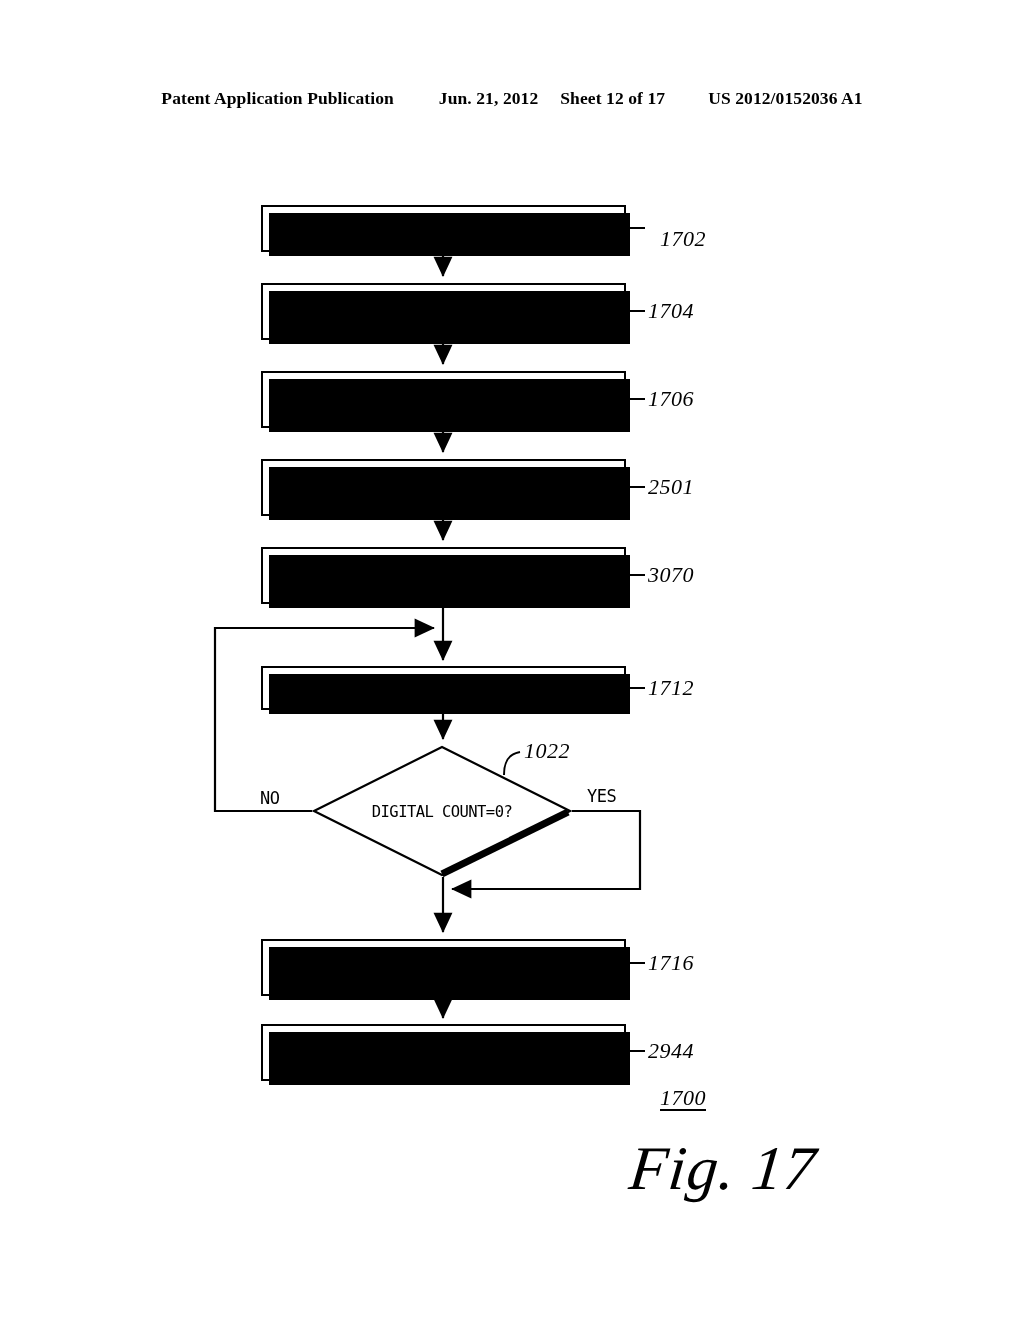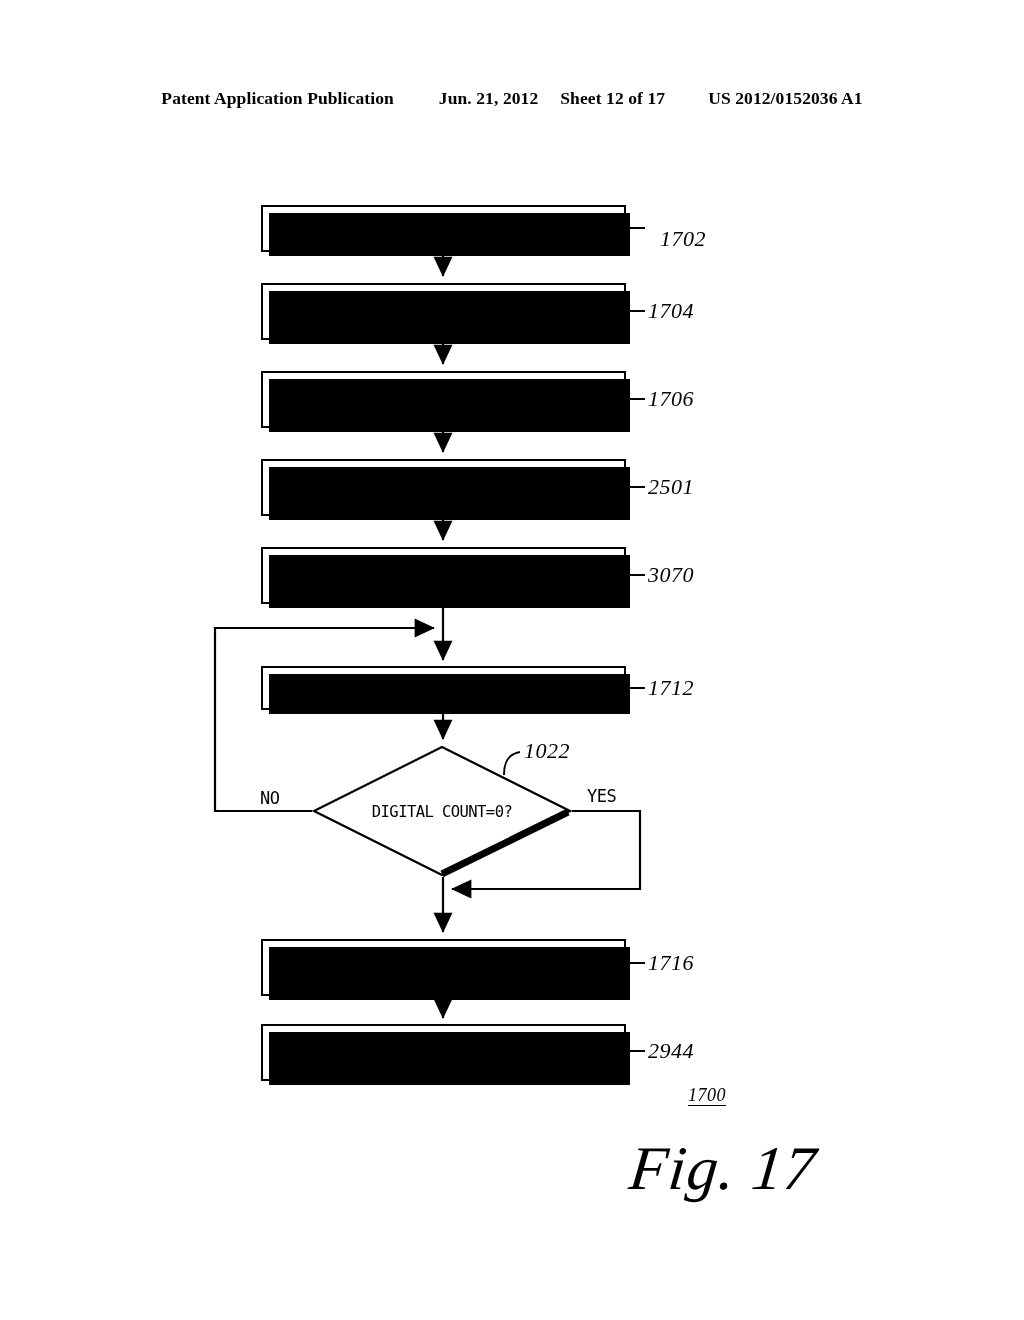--- a/index.html
+++ b/index.html
@@ -119,25 +119,25 @@
     font-style: italic;
     font-size: 22px;
     letter-spacing: 0.5px;
     z-index: 6;
     white-space: nowrap;
   }
 
   
   #fig-number {
     position: absolute;
-    left: 688px;
+    left: 660px;
     top: 1085px;
     font-family: "Liberation Serif", "DejaVu Serif", serif;
     font-style: italic;
-    font-size: 18px;
+    font-size: 22px;
     letter-spacing: 0.5px;
     text-decoration: underline;
     text-underline-offset: 4px;
   }
   #fig-caption {
     position: absolute;
     left: 630px;
     top: 1133px;
     font-family: "Liberation Serif", "DejaVu Serif", serif;
     font-style: italic;

